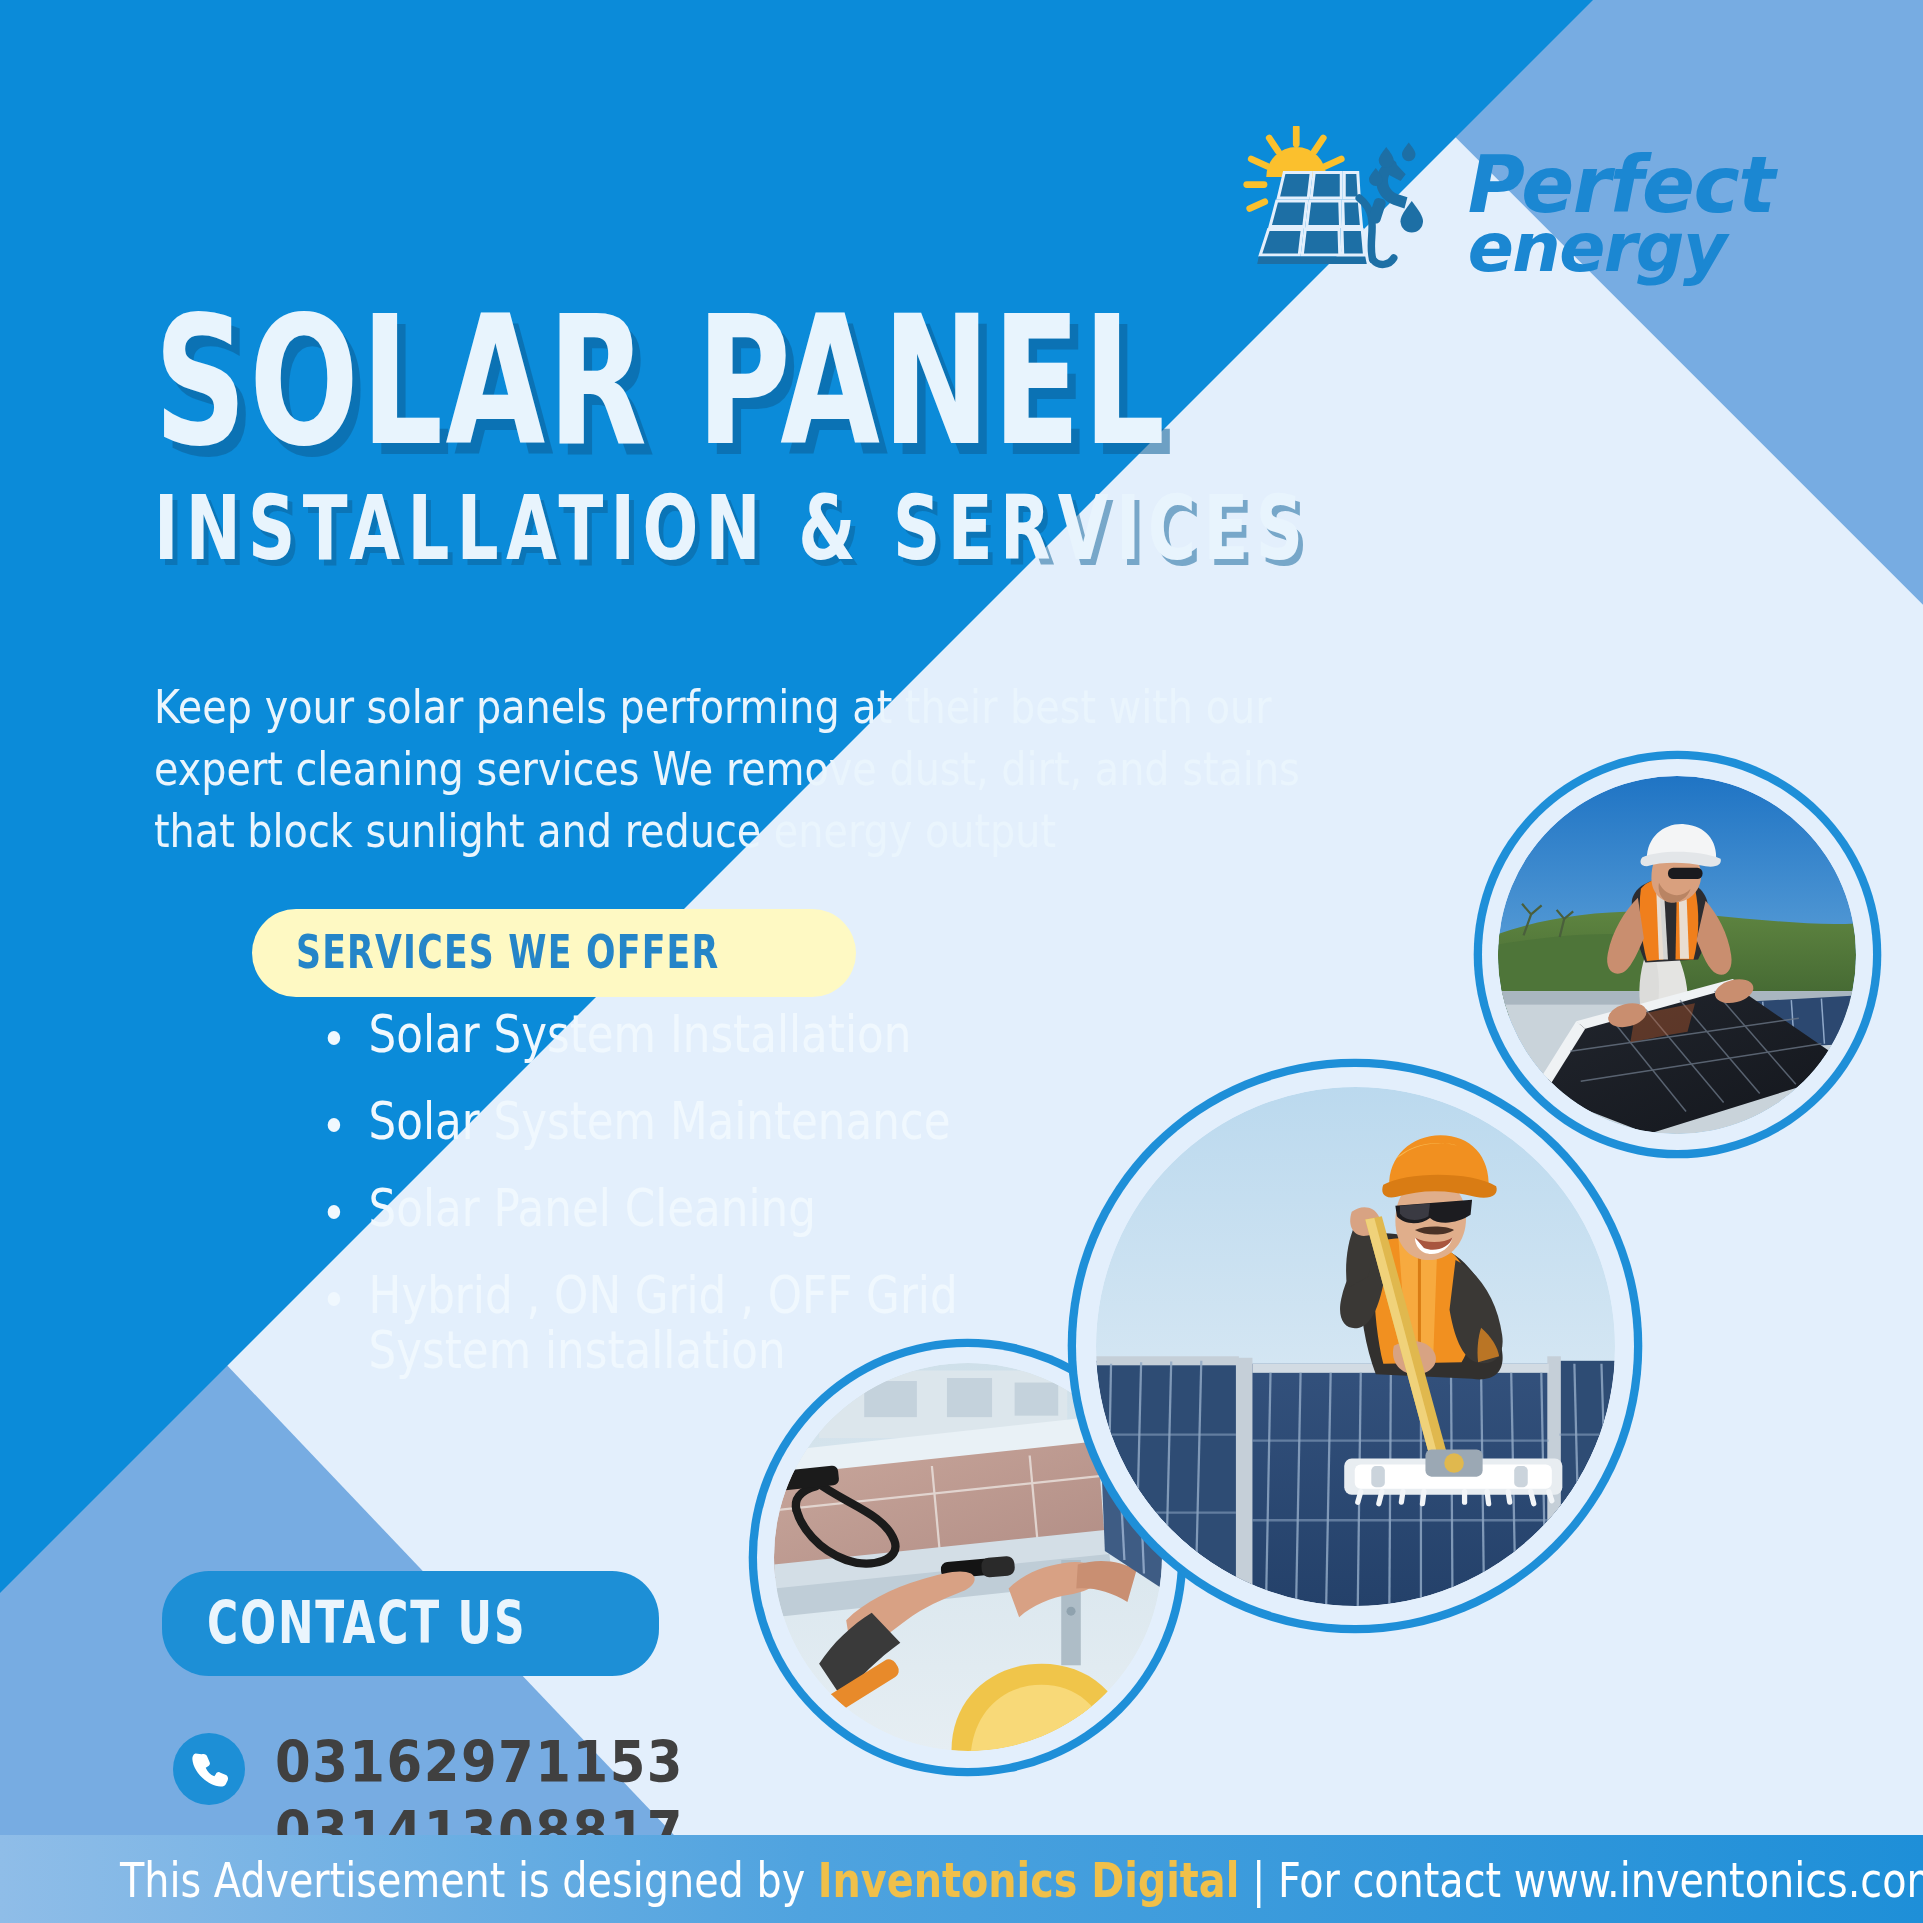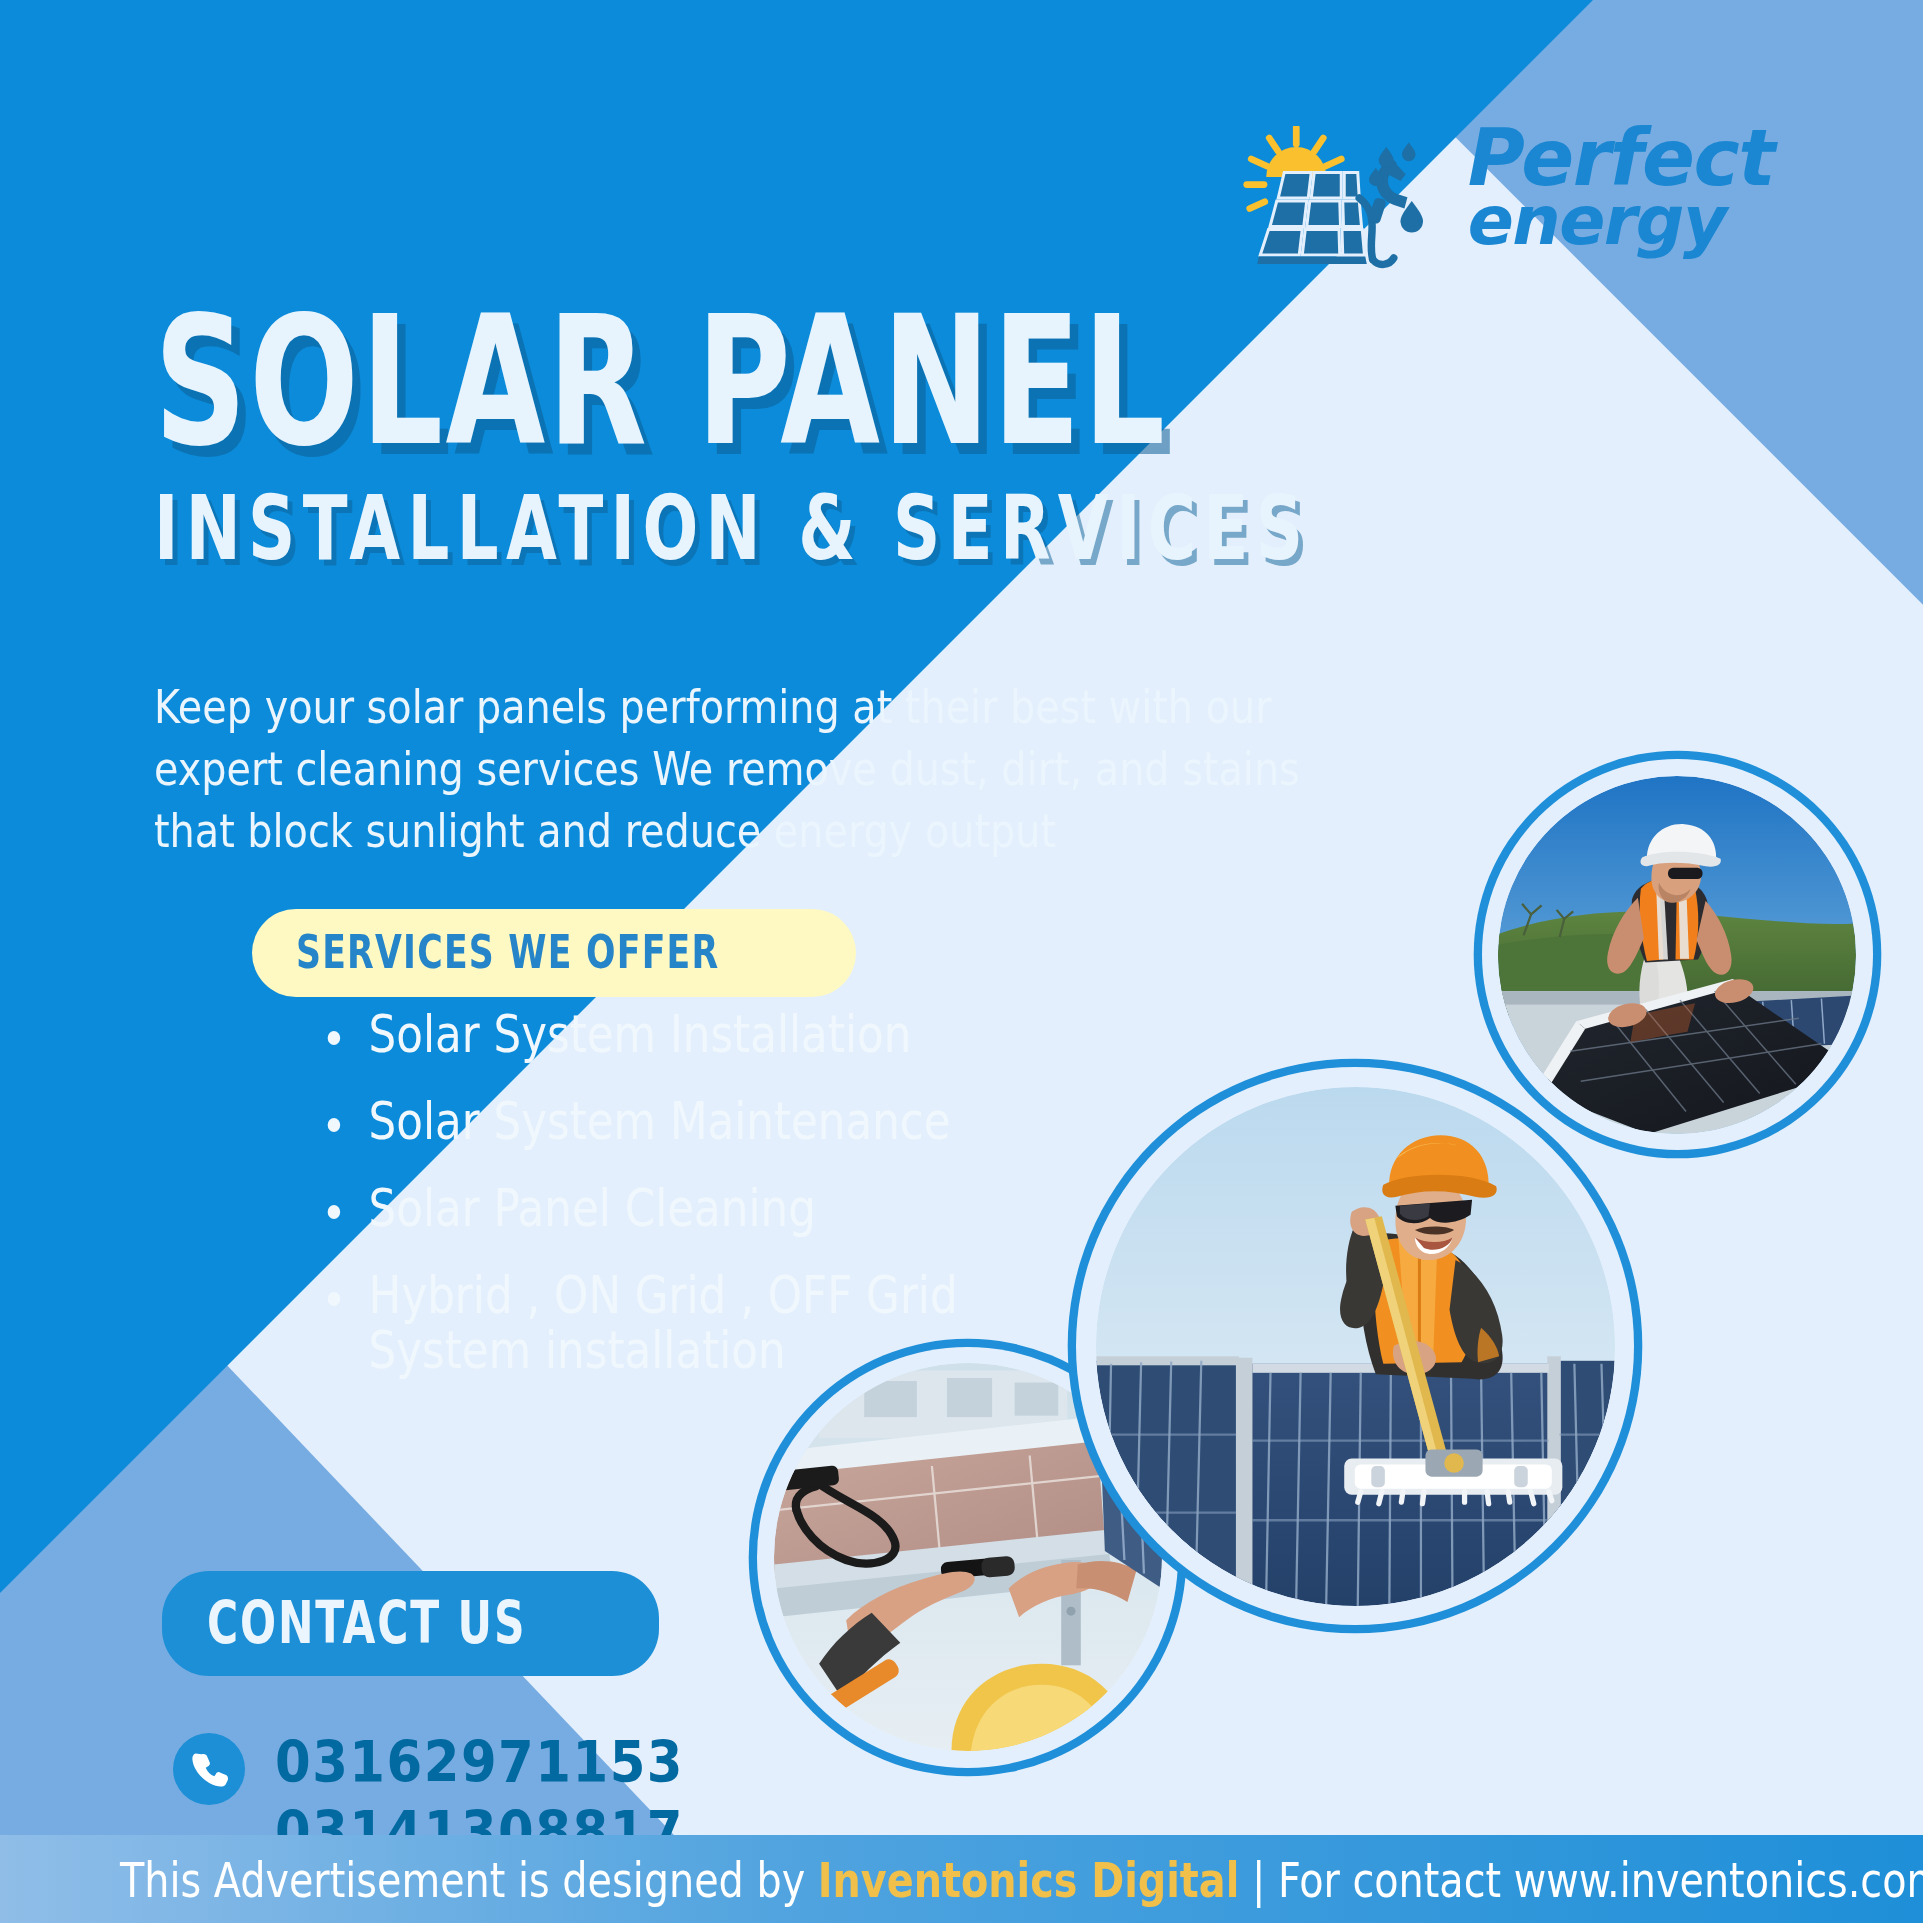--- a/index.html
+++ b/index.html
@@ -22,21 +22,21 @@
                     clip-path:polygon(100% 0, 100% 62%, 38% 0); }
   .bg-corner-bl   { position:absolute; bottom:89px; left:0; width:864px; height:864px;
                     background:#77ACE2;
                     clip-path:polygon(0 18%, 0 100%, 78% 100%); }
   .bg-main-blue2  { position:absolute; top:0; left:0; width:1924px; height:1835px;
                     background:#0B8BD9;
                     clip-path:polygon(0 0, 1593px 0, 1052px 541px, 0 1593px);
                   }
 
   
-  .logo { position:absolute; top:126px; right:150px; display:flex; align-items:flex-start; gap:25.6px; }
+  .logo { position:absolute; top:126px; right:150px; display:flex; align-items:flex-end; gap:25.6px; }
   .logo-mark { position:relative; width:203px; height:150px; }
   .logo-text { line-height:0.84; }
   .logo-line {
     font-family:"DejaVu Sans", sans-serif;
     font-weight:bold; font-style:italic;
     color:#1B87D2; letter-spacing:-1.5px;
   }
   .logo-line1 { font-size:78px; }
   .logo-line2 { font-size:68px; }
 
@@ -113,21 +113,21 @@
     transform:scaleX(0.80); transform-origin:left center; display:block;
     white-space:nowrap;
   }
   .phone-row { position:absolute; top:1728px; left:173px; display:flex; align-items:flex-start; gap:30px; }
   .phone-icon {
     width:72px; height:72px; border-radius:50%; background:#1D8FD6;
     display:flex; align-items:center; justify-content:center; flex:0 0 auto; margin-top:4.5px;
   }
   .phone-nums {
     font-family:"DejaVu Sans Condensed","Liberation Sans Narrow","Liberation Sans", sans-serif;
-    font-weight:bold; font-size:57px; line-height:1.22; color:#0369a1; letter-spacing:1.5px;
+    font-weight:bold; font-size:57px; line-height:1.22; color:#404040; letter-spacing:1.5px;
   }
 
   
   .circle { position:absolute; border-radius:50%; overflow:hidden; }
   .ring {
     position:absolute; border-radius:50%;
     background:#E3EFFC;
     box-shadow:0 0 0 8.3px #1E8FD8;
   }
 

